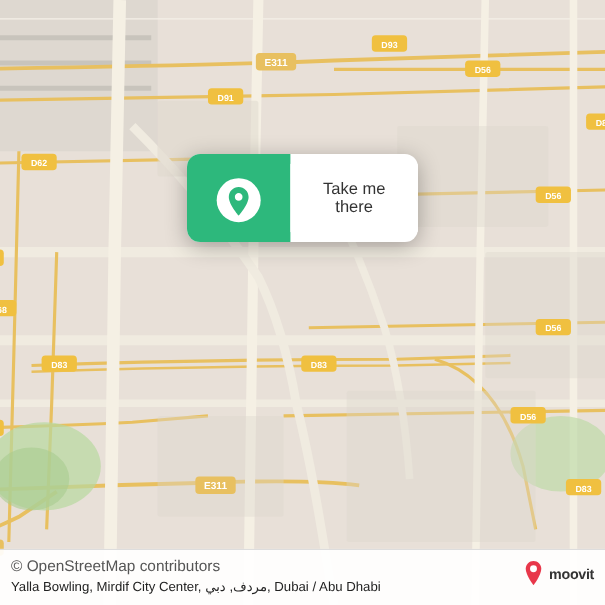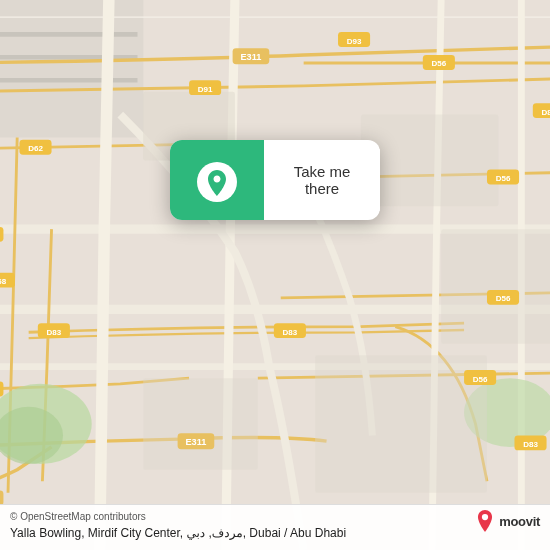--- a/index.html
+++ b/index.html
@@ -64,21 +64,21 @@
     
     #attribution-bar {
       position: absolute;
       bottom: 0; left: 0; right: 0;
       background: rgba(255,255,255,0.92);
       padding: 6px 10px 8px;
       border-top: 1px solid #ddd;
     }
 
     #openstreetmap-credit {
-      font-size: 10px;
+      font-size: 14px;
       color: #555;
       margin-bottom: 3px;
     }
 
     #place-name {
       font-size: 12px;
       color: #222;
       line-height: 1.4;
     }
 

